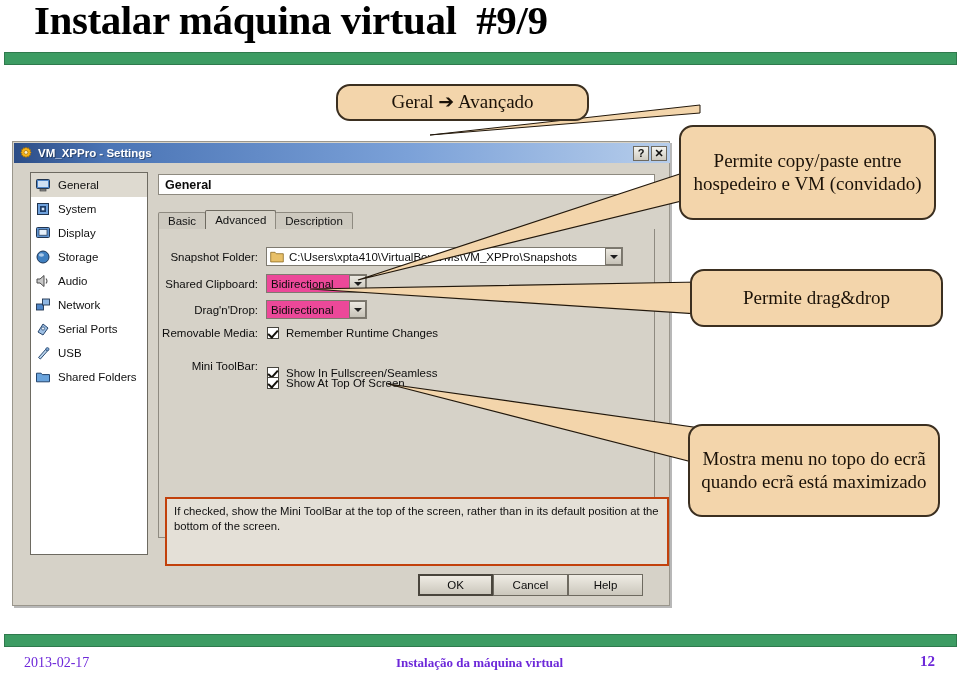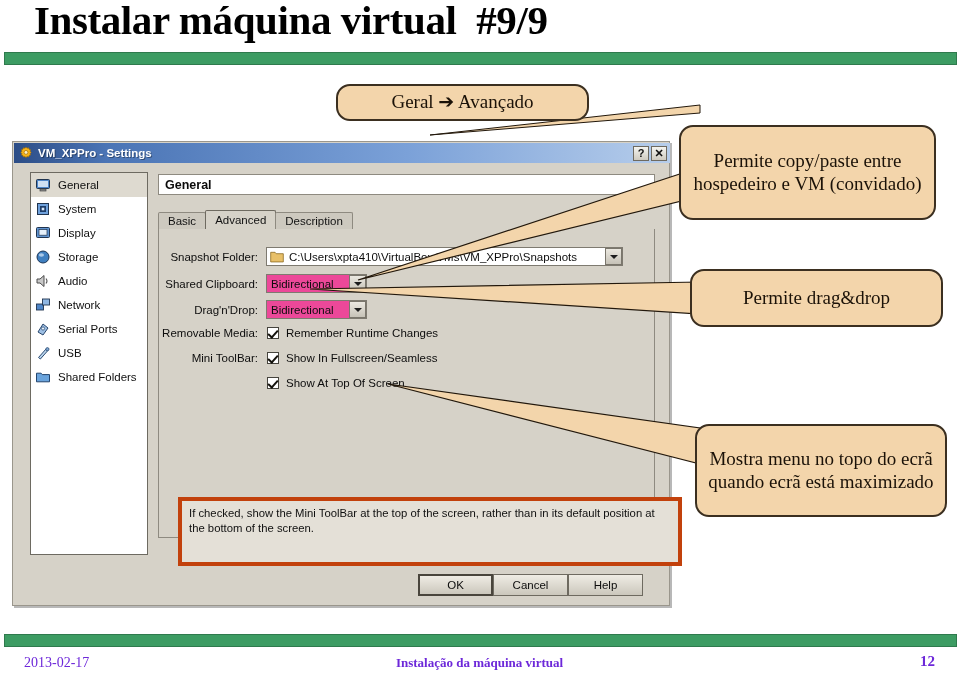--- a/index.html
+++ b/index.html
@@ -70,21 +70,21 @@
     display: flex;
     align-items: center;
     justify-content: center;
     line-height: 1.18;
     z-index: 40;
     box-sizing: border-box;
   }
   #callout-path   { left: 336px; top: 84px;  width: 253px; height: 37px; }
   #callout-clip   { left: 679px; top: 125px; width: 257px; height: 95px; }
   #callout-dnd    { left: 690px; top: 269px; width: 253px; height: 58px; }
-  #callout-mini   { left: 688px; top: 424px; width: 252px; height: 93px; margin-left: 7px; }
+  #callout-mini   { left: 688px; top: 424px; width: 252px; height: 93px; }
 
   
   .wedge { position: absolute; z-index: 30; overflow: visible; }
   #wedge-clip { left: 250px; top: 150px; width: 460px; height: 130px; }
   #wedge-dnd  { left: 310px; top: 280px; width: 390px; height: 40px; }
   #wedge-mini { left: 380px; top: 370px; width: 320px; height: 120px; }
   #wedge-path { left: 430px; top: 105px; width: 270px; height: 30px; }
 
   
   #vbox-dialog {
@@ -258,27 +258,26 @@
     width: 4px; height: 8px;
     border: solid #14120c;
     border-width: 0 2px 2px 0;
     transform: rotate(42deg);
   }
 
   .helpbox {
     position: absolute; left: 152px; top: 355px;
     width: 504px; height: 69px;
     background: #e4e0d7;
-    border: 4px solid #c2410c;
+    border: 2px solid #c2410c;
     box-sizing: border-box;
     padding: 5px 7px;
     font-size: 11.3px;
     color: #101010;
     line-height: 1.35;
-    margin-left: 13px;
   }
 
   .dlg-buttons {
     position: absolute; left: 405px; top: 432px;
     display: flex; gap: 0;
   }
   .dlg-btn {
     width: 75px; height: 22px;
     background: linear-gradient(to bottom,#efece4,#cbc7bc);
     border: 1px solid #6e6a60;
@@ -444,21 +443,21 @@
     <div class="frow" style="left:145px; top:185px; width:497px;">
       <span class="flabel" style="width:100px;">Removable Media:</span>
       <div style="display:flex;align-items:center;margin-left:9px;">
         <span class="cbx checked"></span>
         <span>Remember Runtime Changes</span>
       </div>
     </div>
 
     <div class="frow" style="left:145px; top:210px; width:497px;">
       <span class="flabel" style="width:100px;">Mini ToolBar:</span>
-      <div style="display:flex;align-items:flex-end;margin-left:9px;">
+      <div style="display:flex;align-items:flex-end;margin-left:9px;margin-top:15px;">
         <span class="cbx checked"></span>
         <span>Show In Fullscreen/Seamless</span>
       </div>
     </div>
 
     <div class="frow" style="left:145px; top:235px; width:497px;">
       <span class="flabel" style="width:100px;"></span>
       <div style="display:flex;align-items:center;margin-left:9px;">
         <span class="cbx checked"></span>
         <span>Show At Top Of Screen</span>

